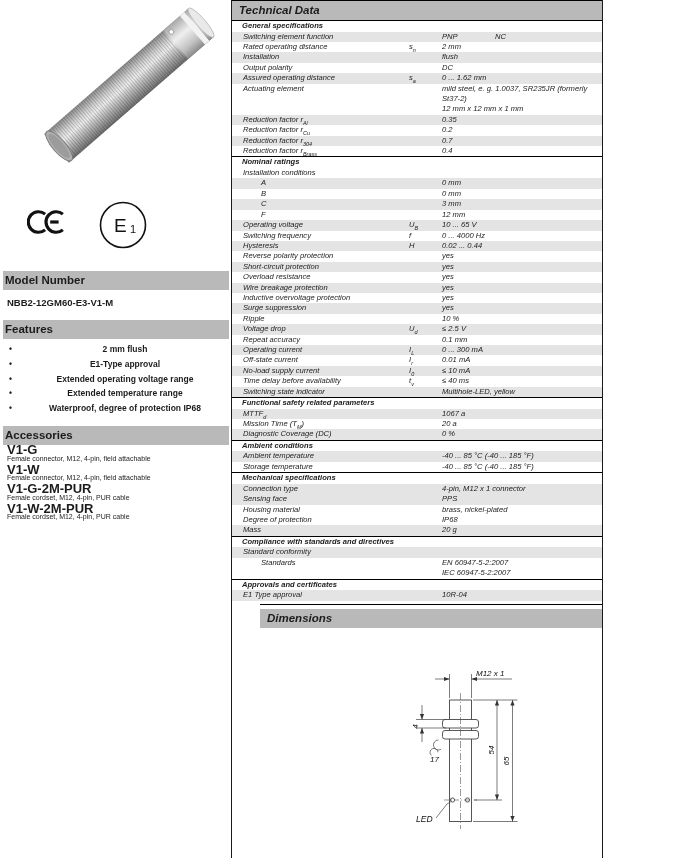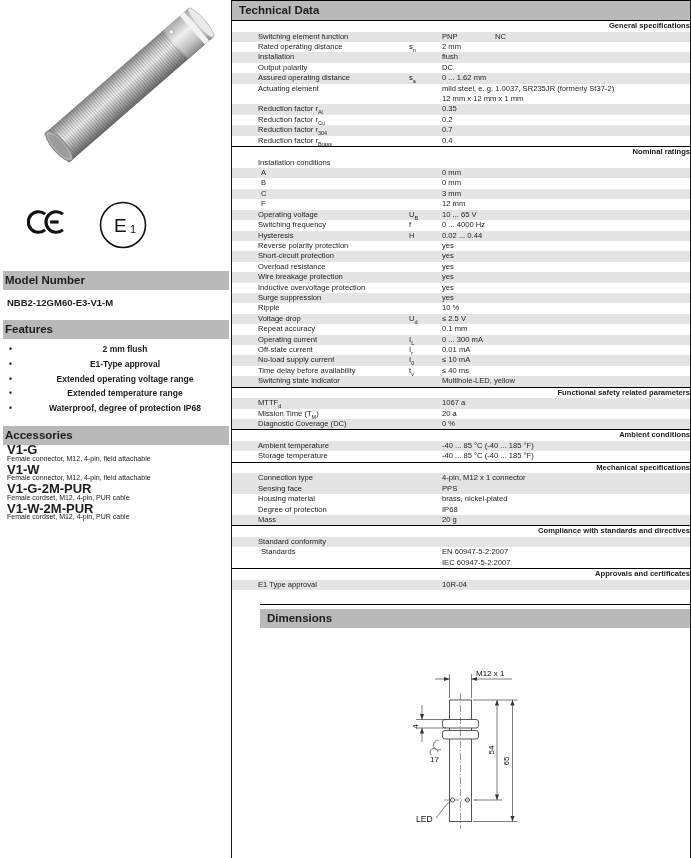--- a/index.html
+++ b/index.html
@@ -16,30 +16,30 @@
   .lbar{position:absolute;left:3px;right:2px;background:#b9b9b9;
         font-weight:700;font-size:11.5px;line-height:13px;padding:3px 0 3px 2px;}
   .model-value{position:absolute;left:7px;top:297px;font-weight:700;font-size:9.5px;}
   .features-list{position:absolute;left:8px;right:2px;top:342px;text-align:center;}
   .feat{position:relative;font-weight:700;font-size:8.5px;line-height:14.8px;padding-left:13px;}
   .feat::before{content:"\2022";position:absolute;left:1px;}
   .acc-list{position:absolute;left:7px;right:2px;top:445px;}
   .acc-name{font-weight:700;font-size:13px;line-height:9.5px;}
   .acc-desc{font-size:7px;line-height:8.4px;margin-bottom:1.6px;}
   
-  .right-col{position:absolute;left:231px;top:0;width:460px;height:858px;
-             border-left:1px solid #1a1a1a;border-right:1px solid #1a1a1a;box-sizing:border-box;}
+  .right-col{position:absolute;left:231px;top:0;width:372px;height:858px;
+             border-left:1px solid #1a1a1a;border-right:1px solid #1a1a1a;box-sizing:border-box;font-style:italic;}
   .rbar{background:#b9b9b9;font-weight:700;font-size:11.5px;line-height:13px;
         padding:3px 0 3px 7px;}
   .rbar.top{border-top:1px solid #000;}
   .sec-header{border-top:1px solid #000;font-weight:700;font-size:7.6px;
-              line-height:8.6px;padding:1px 0 1px 10px;text-align:right;}
+              line-height:8.6px;padding:1px 0 1px 10px;}
   .row{display:flex;min-height:10.4px;font-size:7.6px;line-height:10.4px;}
   .row.shaded{background:#e4e4e4;}
-  .cl{width:177px;padding-left:26px;box-sizing:border-box;}
+  .cl{width:177px;padding-left:11px;box-sizing:border-box;}
   .row.ind2 .cl{padding-left:29px;}
   .cs{width:33px;}
   .cv{flex:1;}
   .cv .v1{display:inline-block;min-width:53px;}
   sub{font-size:0.72em;line-height:0;}
   .dim-block{position:absolute;left:0;right:0;top:604px;margin-left:28px;}
   .sep-line{border-top:1px solid #000;height:4px;}
   .drawing{position:absolute;left:158px;top:630px;}
   svg text{font-family:"Liberation Sans",sans-serif;fill:#111;}
 </style>

